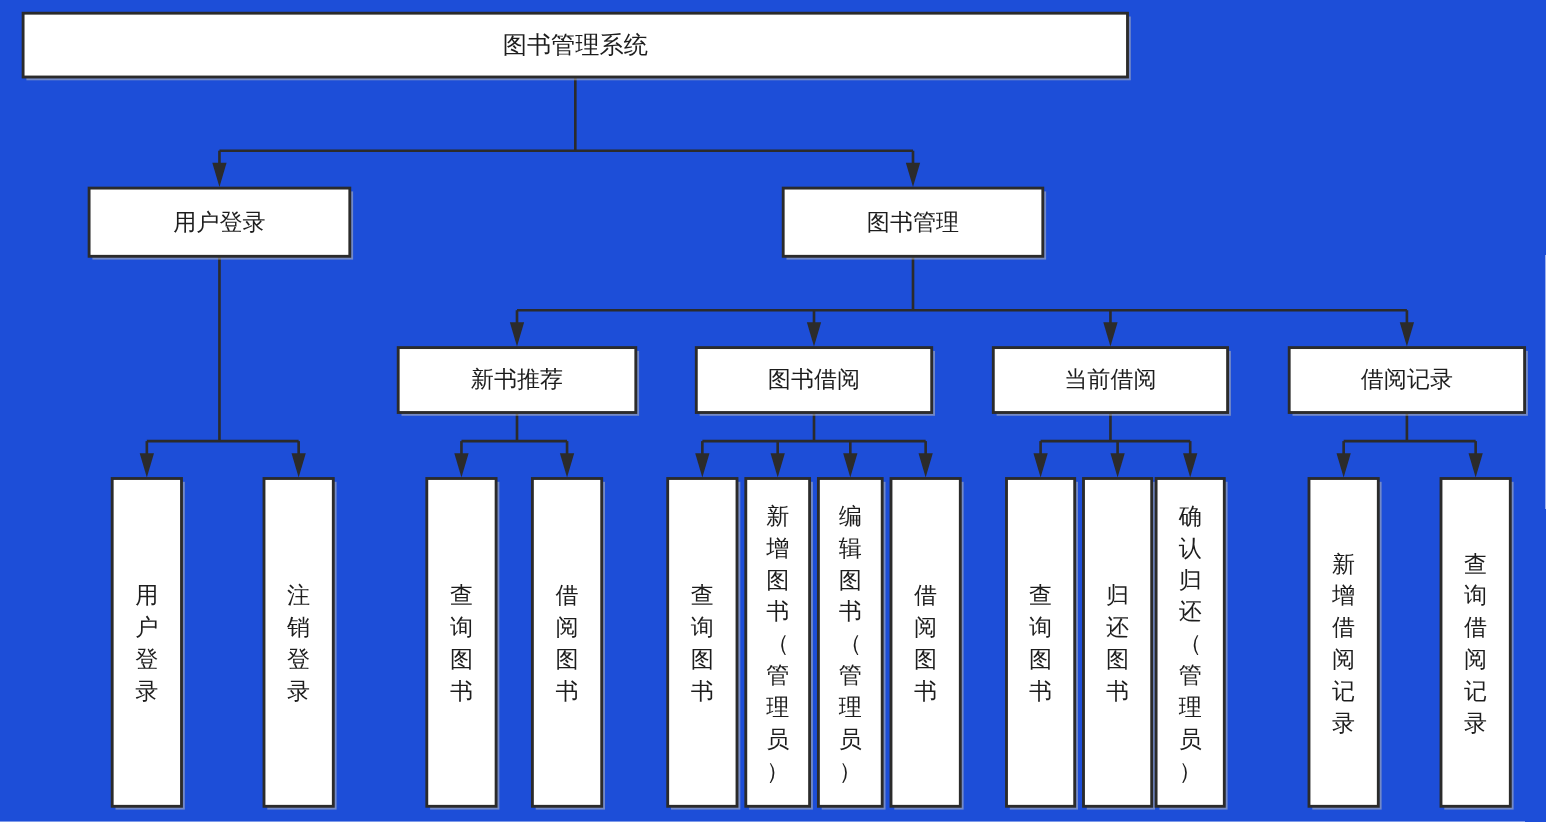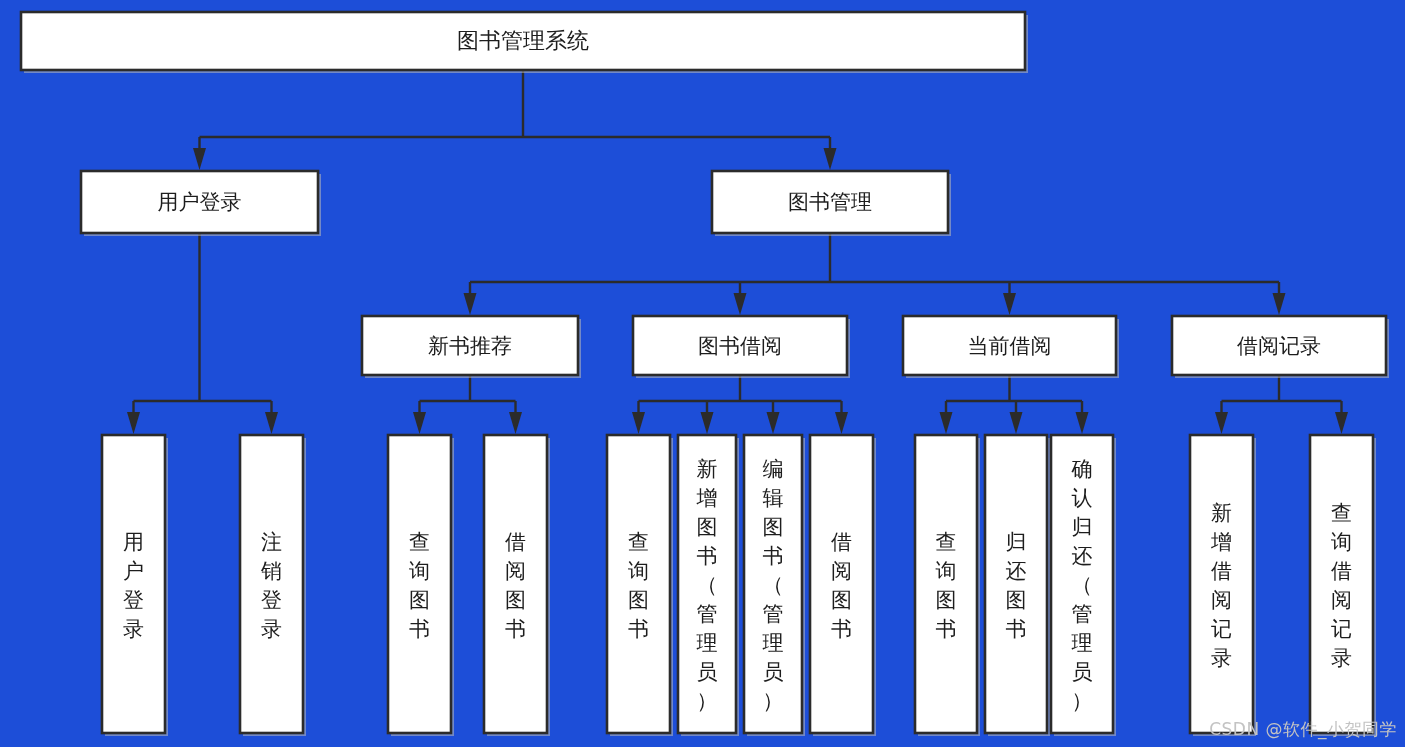--- a/index.html
+++ b/index.html
@@ -240,14 +240,13 @@
           <rect class="node-rect" x="1190" y="435" width="63" height="298"></rect>
           <text class="node-label-v" x="1221.5" y="519.62"><tspan x="1221.5" dy="0">新</tspan><tspan x="1221.5" dy="29">增</tspan><tspan x="1221.5" dy="29">借</tspan><tspan x="1221.5" dy="29">阅</tspan><tspan x="1221.5" dy="29">记</tspan><tspan x="1221.5" dy="29">录</tspan></text>
         </g>
         <g>
           <rect class="node-shadow" x="1313" y="438" width="63" height="298"></rect>
           <rect class="node-rect" x="1310" y="435" width="63" height="298"></rect>
           <text class="node-label-v" x="1341.5" y="519.62"><tspan x="1341.5" dy="0">查</tspan><tspan x="1341.5" dy="29">询</tspan><tspan x="1341.5" dy="29">借</tspan><tspan x="1341.5" dy="29">阅</tspan><tspan x="1341.5" dy="29">记</tspan><tspan x="1341.5" dy="29">录</tspan></text>
         </g>
       </g>
   </svg>
-  <div class="watermark">CSDN @软件_小贺同学</div>
 </div>
 
 </body></html>

